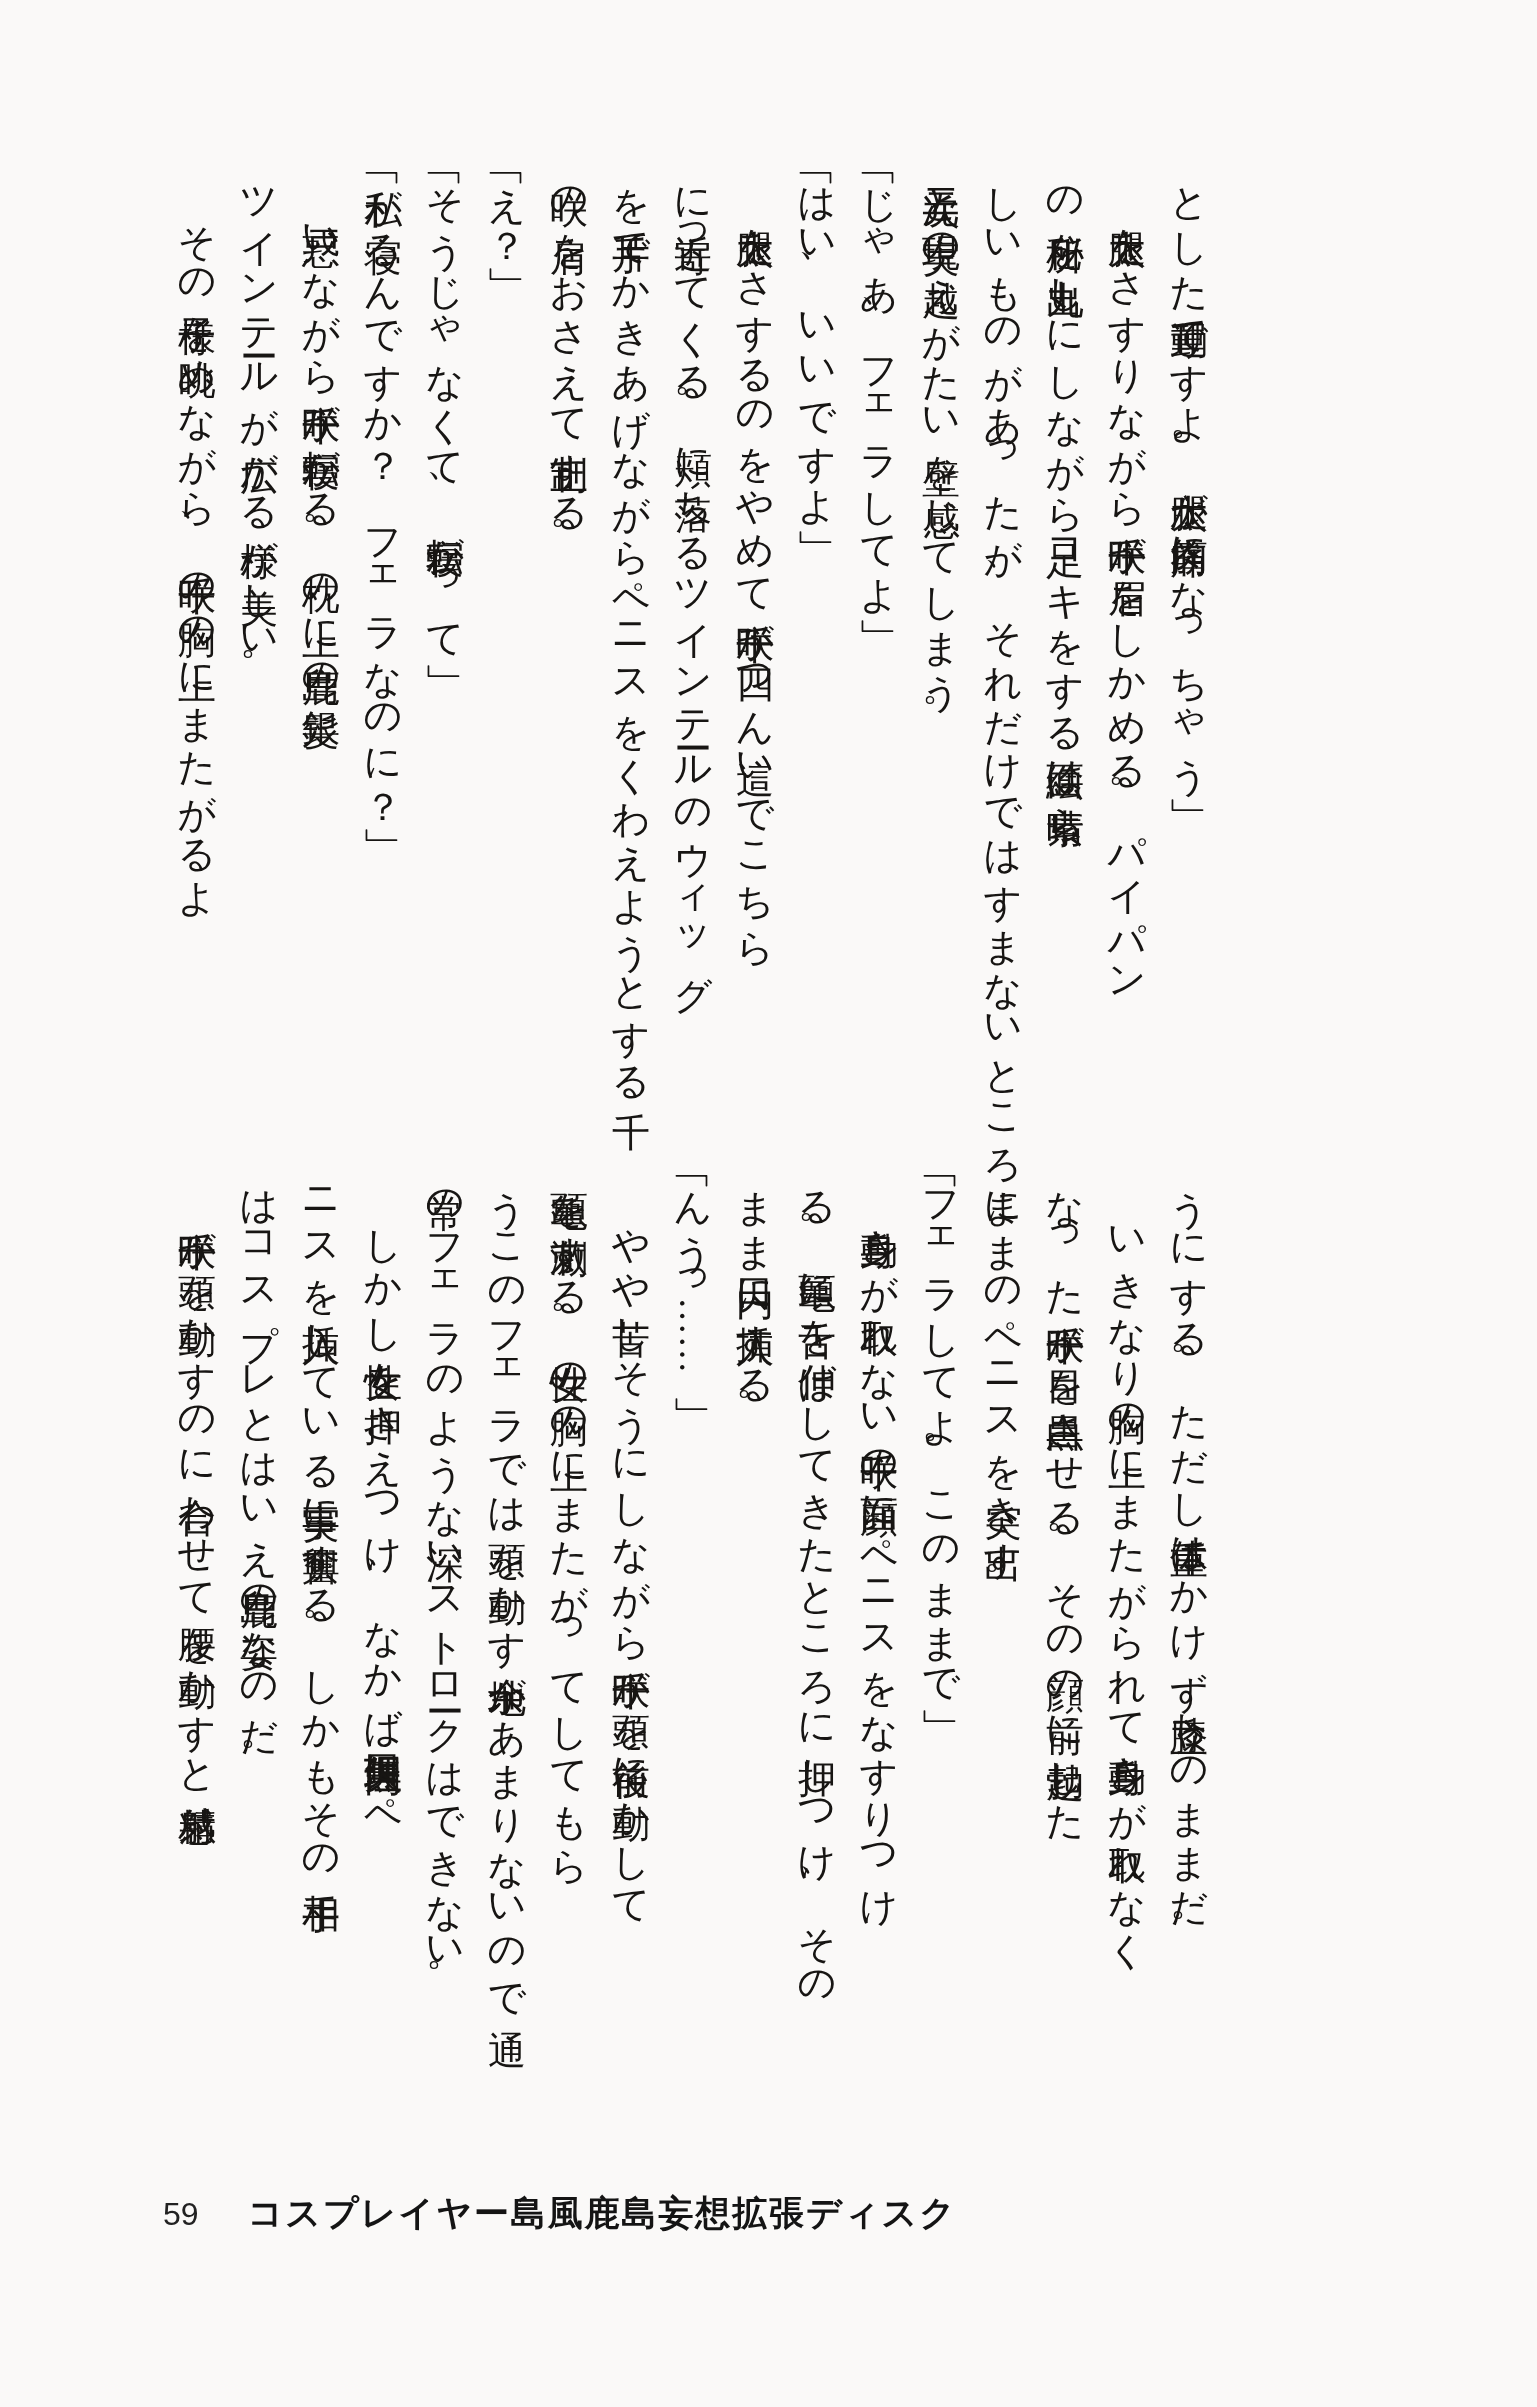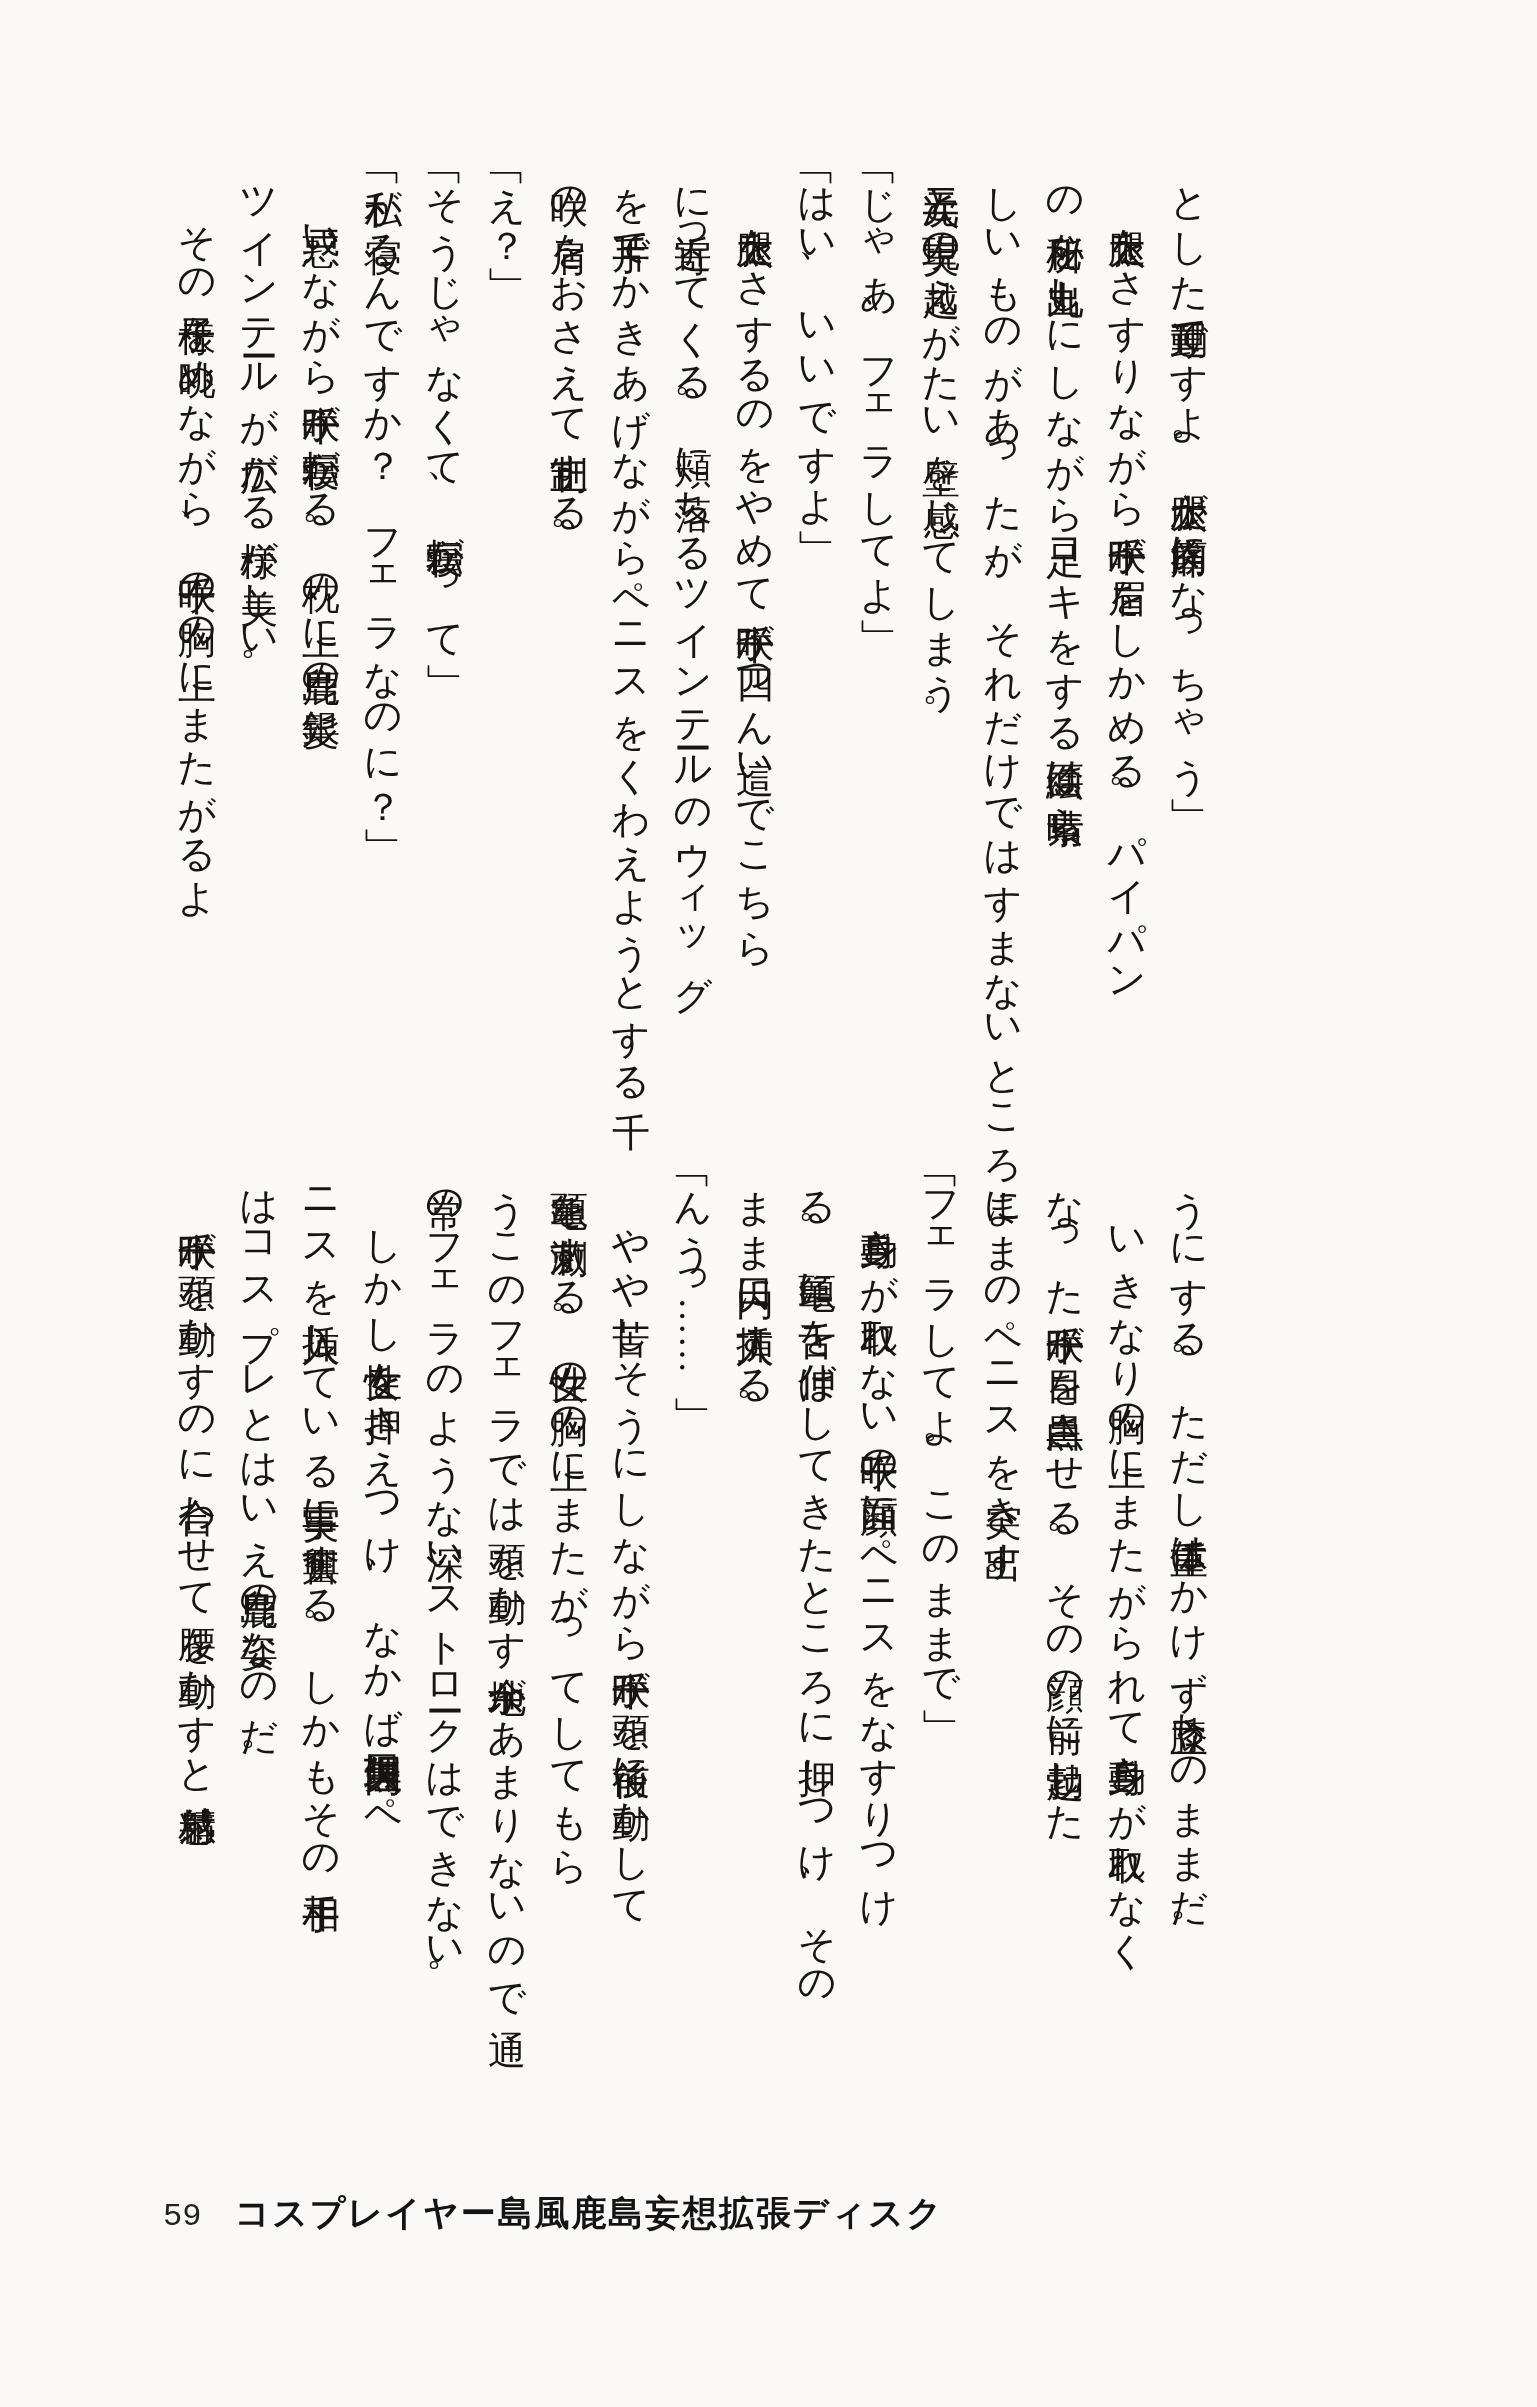--- a/index.html
+++ b/index.html
@@ -37,30 +37,31 @@
   #bottom-block { top: 1164px; }
   .footer {
     position: absolute;
     left: 163px;
     top: 2190px;
     display: flex;
     align-items: baseline;
     gap: 33px;
   }
   .page-num {
-    font-family: Liberation Mono, monospace;
+    font-family: Liberation Sans, sans-serif;
     font-size: 32px;
     color: #222;
   }
   .footer-title {
     font-family: "Liberation Sans", "DejaVu Sans", sans-serif;
     font-size: 35px;
     font-weight: 600;
     letter-spacing: 1.9px;
     color: #141414;
+    margin-left: 16px;
   }
 </style>
 </head>
 <body>
 
 <div class="page">
 
   <div class="vblock" id="top-block">
     <div class="vline">とした運動ですよ。太腿が筋肉痛になっちゃう」</div>
     <div class="vline">　太腿をさすりながら千咲が眉をしかめる。パイパン</div>

